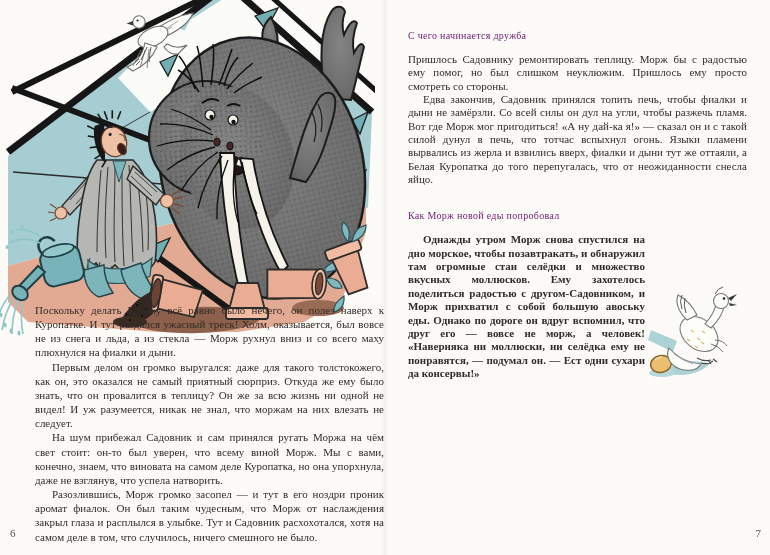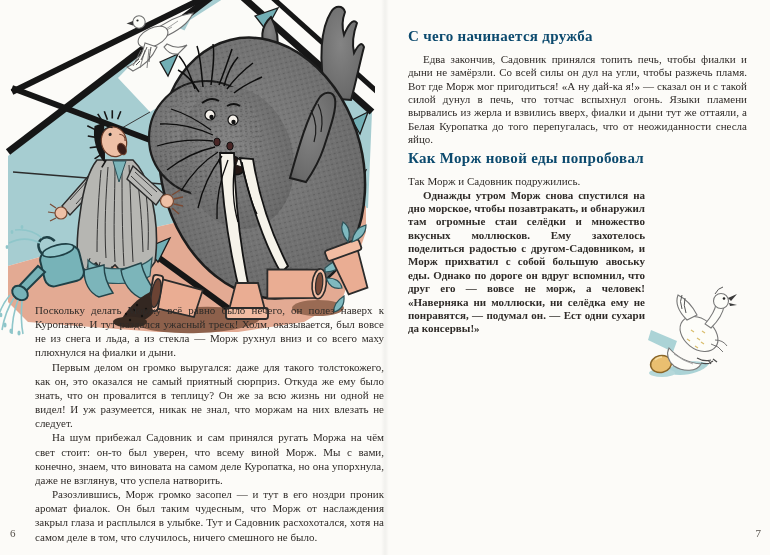--- a/index.html
+++ b/index.html
@@ -10,23 +10,23 @@
   .illo-left{position:absolute;left:0;top:0;}
   .illo-right{position:absolute;left:641px;top:284px;}
   .text-left{position:absolute;left:35px;top:303px;width:349px;
              font-size:11px;line-height:14.15px;text-align:justify;}
   .text-left p{margin:0;}
   .text-right{position:absolute;left:408px;top:28px;width:339px;
               font-size:11px;line-height:13.35px;text-align:justify;}
   .text-right p{margin:0;}
   p.ind{text-indent:15px;}
   .text-left p.ind{text-indent:17px;}
-  h2.sec{font-size:15px;line-height:16px;font-weight:bold;letter-spacing:0.3px;
-         margin:0 0 9px 0;color:#0c4a6e;}
-  h2.sec2{margin-top:4px;}
+  h2.sec{font-size:10px;line-height:16px;font-weight:normal;letter-spacing:0.3px;
+         margin:0 0 9px 0;color:#701a75;}
+  h2.sec2{margin-top:22px;}
   p.narrow{width:237px;font-weight:bold;}
   .pagenum{position:absolute;top:527px;font-size:11px;color:#55504a;}
   .pn-left{left:10px;}
   .pn-right{right:9px;text-align:right;}
 </style>
 </head>
 <body>
 
 <div class="spread">
 
@@ -241,23 +241,23 @@
 
   <div class="text-left">
     <p>Поскольку делать Моржу всё равно было нечего, он полез наверх к Куропатке. И тут раздался ужасный треск! Холм, оказывается, был вовсе не из снега и льда, а из стекла — Морж рухнул вниз и со всего маху плюхнулся на фиалки и дыни.</p>
     <p class="ind">Первым делом он громко выругался: даже для такого толстокожего, как он, это оказался не самый приятный сюрприз. Откуда же ему было знать, что он провалится в теплицу? Он же за всю жизнь ни одной не видел! И уж разумеется, никак не знал, что моржам на них влезать не следует.</p>
     <p class="ind">На шум прибежал Садовник и сам принялся ругать Моржа на чём свет стоит: он-то был уверен, что всему виной Морж. Мы с вами, конечно, знаем, что виновата на самом деле Куропатка, но она упорхнула, даже не взглянув, что успела натворить.</p>
     <p class="ind">Разозлившись, Морж громко засопел — и тут в его ноздри проник аромат фиалок. Он был таким чудесным, что Морж от наслаждения закрыл глаза и расплылся в улыбке. Тут и Садовник расхохотался, хотя на самом деле в том, что случилось, ничего смешного не было.</p>
   </div>
 
   <div class="text-right">
     <h2 class="sec">С чего начинается дружба</h2>
+    <p>Пришлось Садовнику ремонтировать теплицу. Морж бы с радостью ему помог, но был слишком неуклюжим. Пришлось ему просто смотреть со стороны.</p>
     <p class="ind">Едва закончив, Садовник принялся топить печь, чтобы фиалки и дыни не замёрзли. Со всей силы он дул на угли, чтобы разжечь пламя. Вот где Морж мог пригодиться! «А ну дай-ка я!» — сказал он и с такой силой дунул в печь, что тотчас вспыхнул огонь. Языки пламени вырвались из жерла и взвились вверх, фиалки и дыни тут же оттаяли, а Белая Куропатка до того перепугалась, что от неожиданности снесла яйцо.</p>
     <h2 class="sec sec2">Как Морж новой еды попробовал</h2>
-    <p>Так Морж и Садовник подружились.</p>
     <p class="ind narrow">Однажды утром Морж снова спустился на дно морское, чтобы позавтракать, и обнаружил там огромные стаи селёдки и множество вкусных моллюсков. Ему захотелось поделиться радостью с другом-Садовником, и Морж прихватил с собой большую авоську еды. Однако по дороге он вдруг вспомнил, что друг его — вовсе не морж, а человек! «Наверняка ни моллюски, ни селёдка ему не понравятся, — подумал он. — Ест одни сухари да консервы!»</p>
   </div>
 
   <svg class="illo-right" width="122" height="130" viewBox="0 0 122 130" aria-hidden="true">
     <polygon points="10,46 36,57 32,68 7,56" fill="#abd3d6"></polygon>
     <path d="M28,84 C40,77 57,75 68,80 C61,89 43,93 30,90 Z" fill="#abd3d6"></path>
     <ellipse cx="21" cy="89" rx="13" ry="4" fill="#b5d8da"></ellipse>
     <g>
       <ellipse cx="20" cy="80" rx="10.5" ry="8.5" transform="rotate(-12 20 80)" fill="#eabf70" stroke="#8a6628" stroke-width="1.5"></ellipse>
       <path d="M14,76 Q17,73 21,73" stroke="#f4dca4" stroke-width="1.4" fill="none"></path>

